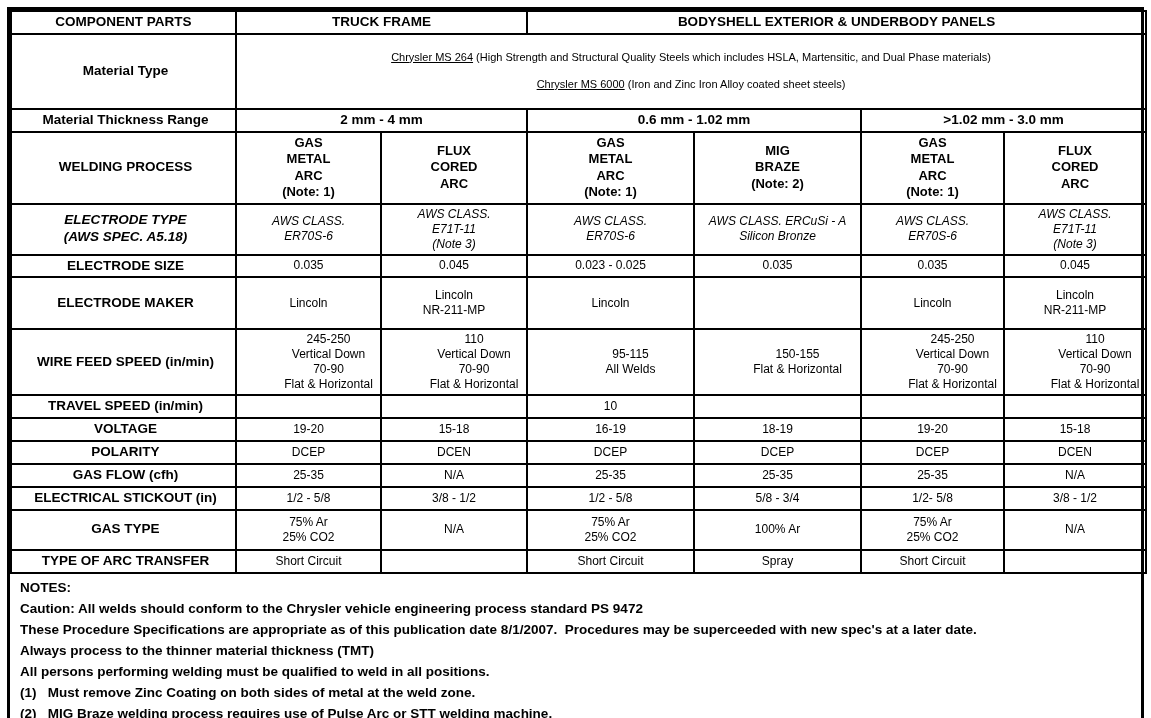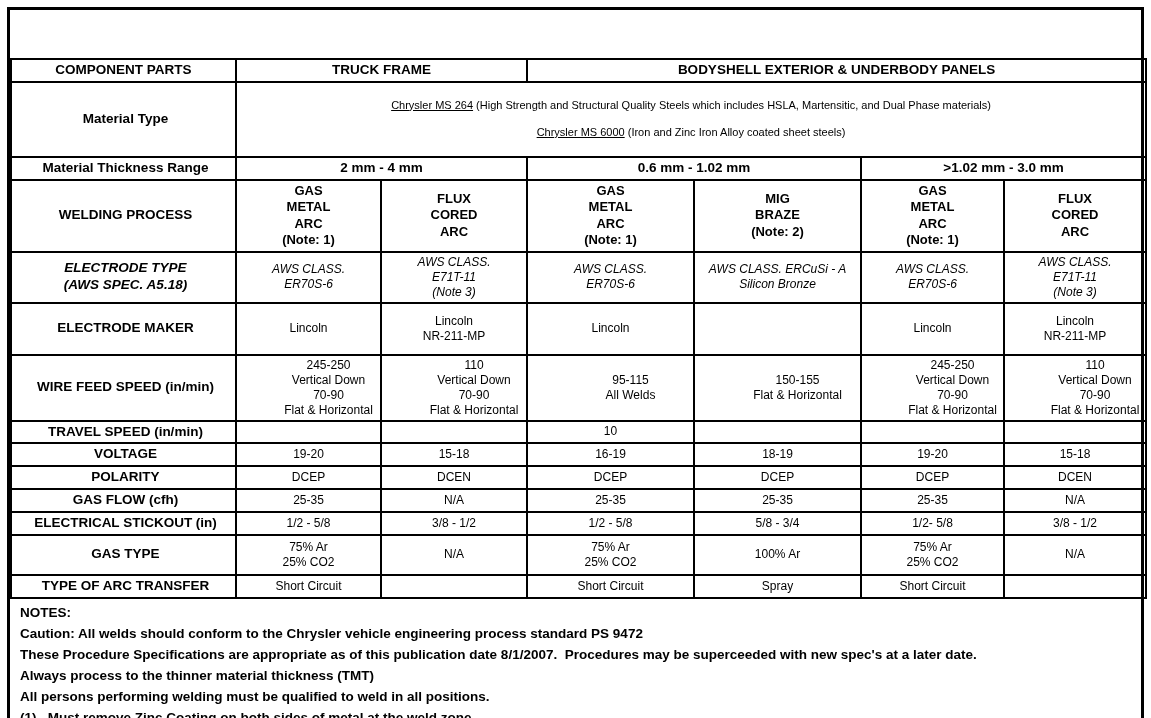--- a/index.html
+++ b/index.html
@@ -12,21 +12,20 @@
   .page {
     width: 1137px;
     margin: 7px;
     border: 3px solid #000;
     background: #fff;
   }
   table.spec {
     border-collapse: collapse;
     width: 100%;
     table-layout: fixed;
-    margin-top: 48px;
   }
   .spec td, .spec th {
     border: 2px solid #000;
     padding: 2px 4px;
     text-align: center;
     vertical-align: middle;
     font-size: 12px;
     line-height: 1.25;
     white-space: pre-line;
     overflow: hidden;
@@ -136,20 +135,29 @@
 ER70S-6</td>
       <td>AWS CLASS. ERCuSi - A
 Silicon Bronze</td>
       <td>AWS CLASS.
 ER70S-6</td>
       <td>AWS CLASS.
 E71T-11
 (Note 3)</td>
     </tr>
 
+    <tr class="h24">
+      <td class="lbl">ELECTRODE SIZE</td>
+      <td>0.035</td>
+      <td>0.045</td>
+      <td>0.023 - 0.025</td>
+      <td>0.035</td>
+      <td>0.035</td>
+      <td>0.045</td>
+    </tr>
 
     <tr class="emaker">
       <td class="lbl">ELECTRODE MAKER</td>
       <td>Lincoln</td>
       <td>Lincoln
 NR-211-MP</td>
       <td>Lincoln</td>
       <td></td>
       <td>Lincoln</td>
       <td>Lincoln

